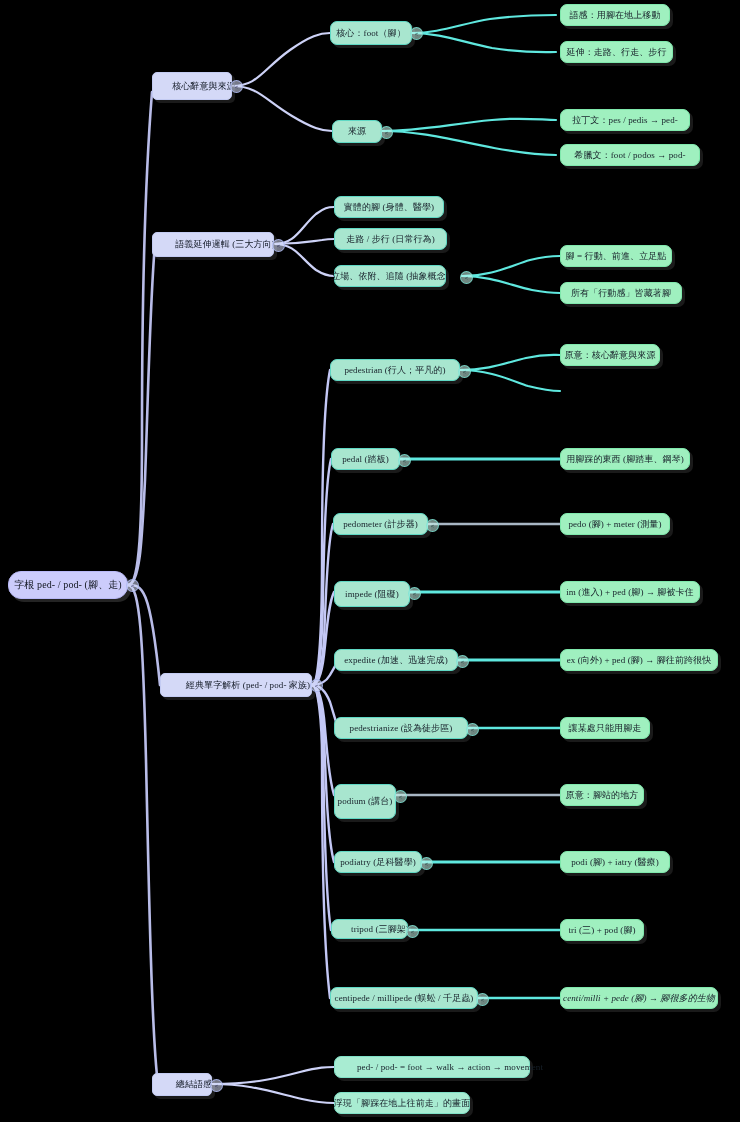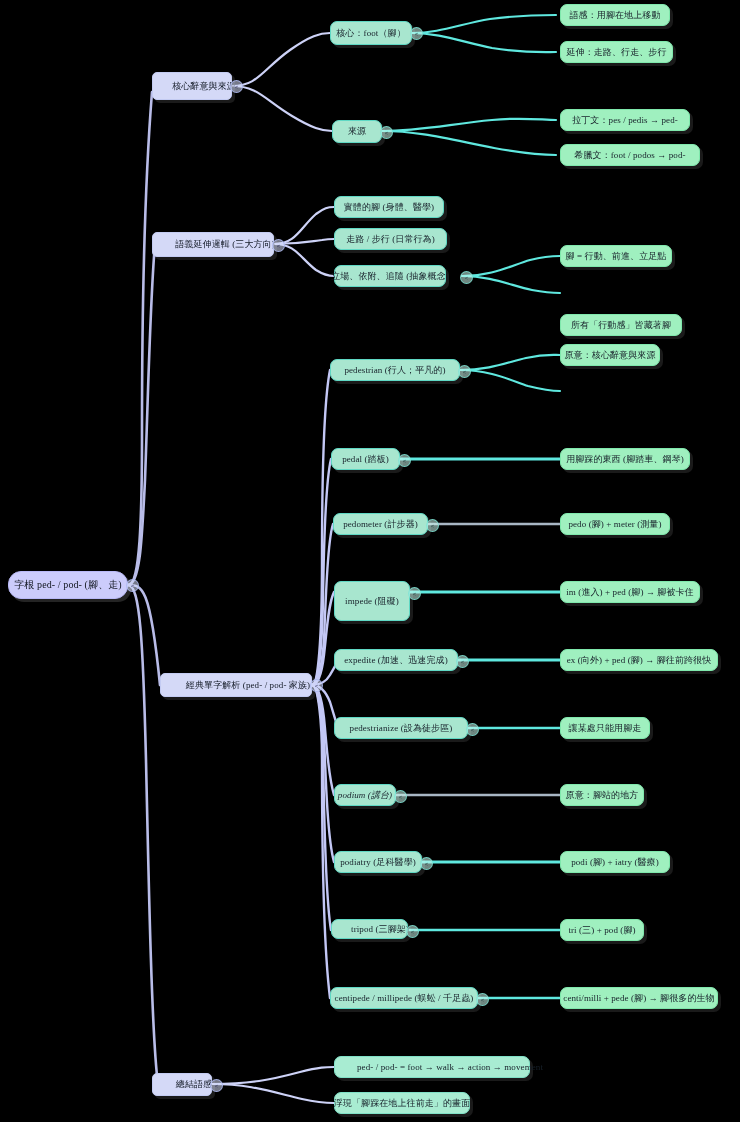--- a/index.html
+++ b/index.html
@@ -225,21 +225,21 @@
   <div class="node n-mid" style="left:334px;top:265px;width:112px;height:22px;">
     <span>立場、依附、追隨 (抽象概念)</span>
   </div>
   <div class="collapse" style="left:460px;top:271px;">
       <span>&lt;</span>
     </div>
 
   <div class="node n-leaf" style="left:560px;top:245px;width:112px;height:22px;">
     <span>腳 = 行動、前進、立足點</span>
   </div>
-  <div class="node n-leaf" style="left:560px;top:282px;width:122px;height:22px;margin-top:32px;">
+  <div class="node n-leaf" style="left:560px;top:282px;width:122px;height:22px;">
     <span>所有「行動感」皆藏著腳</span>
   </div>
 
   <div class="node n-branch" style="left:160px;top:673px;width:152px;height:24px;">
     <span>經典單字解析 (ped- / pod- 家族)</span>
   </div>
   <div class="collapse lav" style="left:310px;top:679px;">
       <span>&lt;</span>
     </div>
 
@@ -266,21 +266,21 @@
   <div class="node n-mid" style="left:333px;top:513px;width:95px;height:22px;">
     <span>pedometer (計步器)</span>
   </div>
   <div class="collapse" style="left:426px;top:519px;">
       <span>&lt;</span>
     </div>
   <div class="node n-leaf" style="left:560px;top:513px;width:110px;height:22px;">
     <span>pedo (腳) + meter (測量)</span>
   </div>
 
-  <div class="node n-mid" style="left:334px;top:581px;width:76px;height:40px;align-items:center;">
+  <div class="node n-mid" style="left:334px;top:581px;width:76px;height:26px;align-items:center;">
     <span>impede (阻礙)</span>
   </div>
   <div class="collapse" style="left:408px;top:587px;">
       <span>&lt;</span>
     </div>
   <div class="node n-leaf" style="left:560px;top:581px;width:140px;height:22px;">
     <span>im (進入) + ped (腳) → 腳被卡住</span>
   </div>
 
   <div class="node n-mid" style="left:334px;top:649px;width:124px;height:22px;">
@@ -296,21 +296,21 @@
   <div class="node n-mid" style="left:334px;top:717px;width:134px;height:22px;">
     <span>pedestrianize (設為徒步區)</span>
   </div>
   <div class="collapse" style="left:466px;top:723px;">
       <span>&lt;</span>
     </div>
   <div class="node n-leaf" style="left:560px;top:717px;width:90px;height:22px;">
     <span>讓某處只能用腳走</span>
   </div>
 
-  <div class="node n-mid" style="left:334px;top:784px;width:62px;height:22px;font-style:italic;">
+  <div class="node n-mid" style="left:334px;top:784px;width:62px;height:35px;">
     <span>podium (講台)</span>
   </div>
   <div class="collapse" style="left:394px;top:790px;">
       <span>&lt;</span>
     </div>
   <div class="node n-leaf" style="left:560px;top:784px;width:84px;height:22px;">
     <span>原意：腳站的地方</span>
   </div>
 
   <div class="node n-mid" style="left:334px;top:851px;width:88px;height:22px;">
@@ -332,21 +332,21 @@
   <div class="node n-leaf" style="left:560px;top:919px;width:84px;height:22px;">
     <span>tri (三) + pod (腳)</span>
   </div>
 
   <div class="node n-mid" style="left:330px;top:987px;width:148px;height:22px;">
     <span>centipede / millipede (蜈蚣 / 千足蟲)</span>
   </div>
   <div class="collapse" style="left:476px;top:993px;">
       <span>&lt;</span>
     </div>
-  <div class="node n-leaf" style="left:560px;top:987px;width:158px;height:22px;">
+  <div class="node n-leaf" style="left:560px;top:987px;width:158px;height:22px;font-style:italic;">
     <span>centi/milli + pede (腳) → 腳很多的生物</span>
   </div>
 
   <div class="node n-branch" style="left:152px;top:1073px;width:60px;height:23px;">
     <span>總結語感</span>
   </div>
   <div class="collapse lav" style="left:210px;top:1079px;">
       <span>&lt;</span>
     </div>
 

